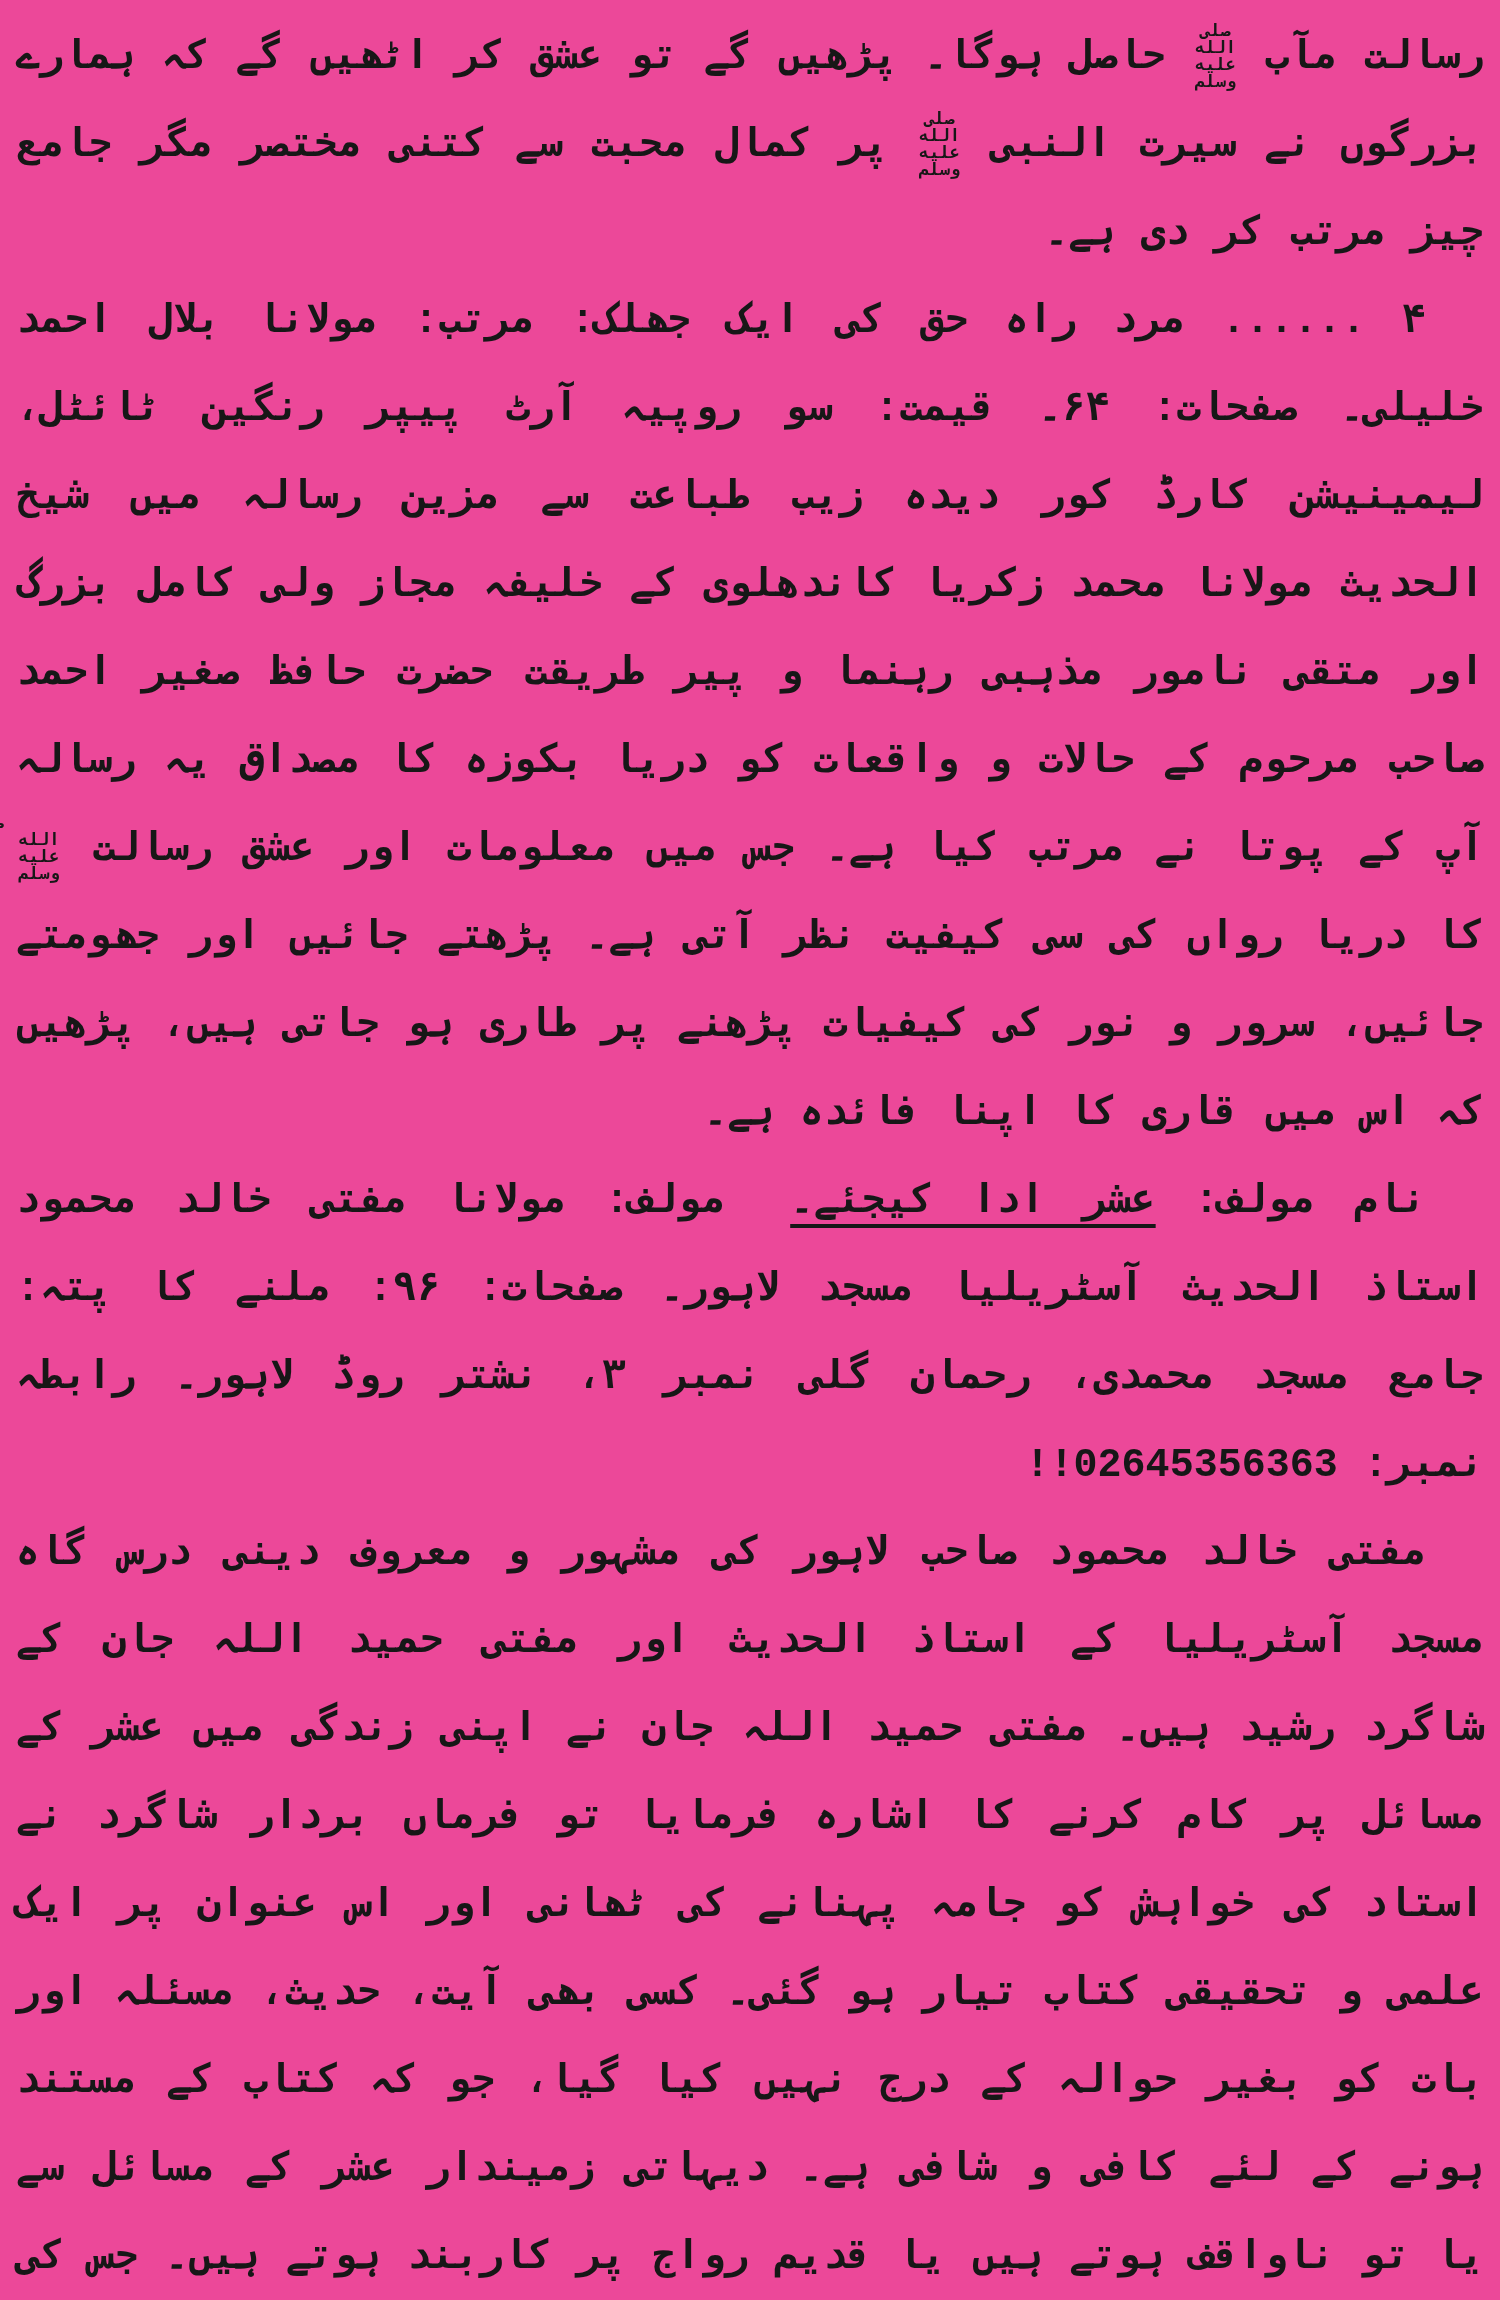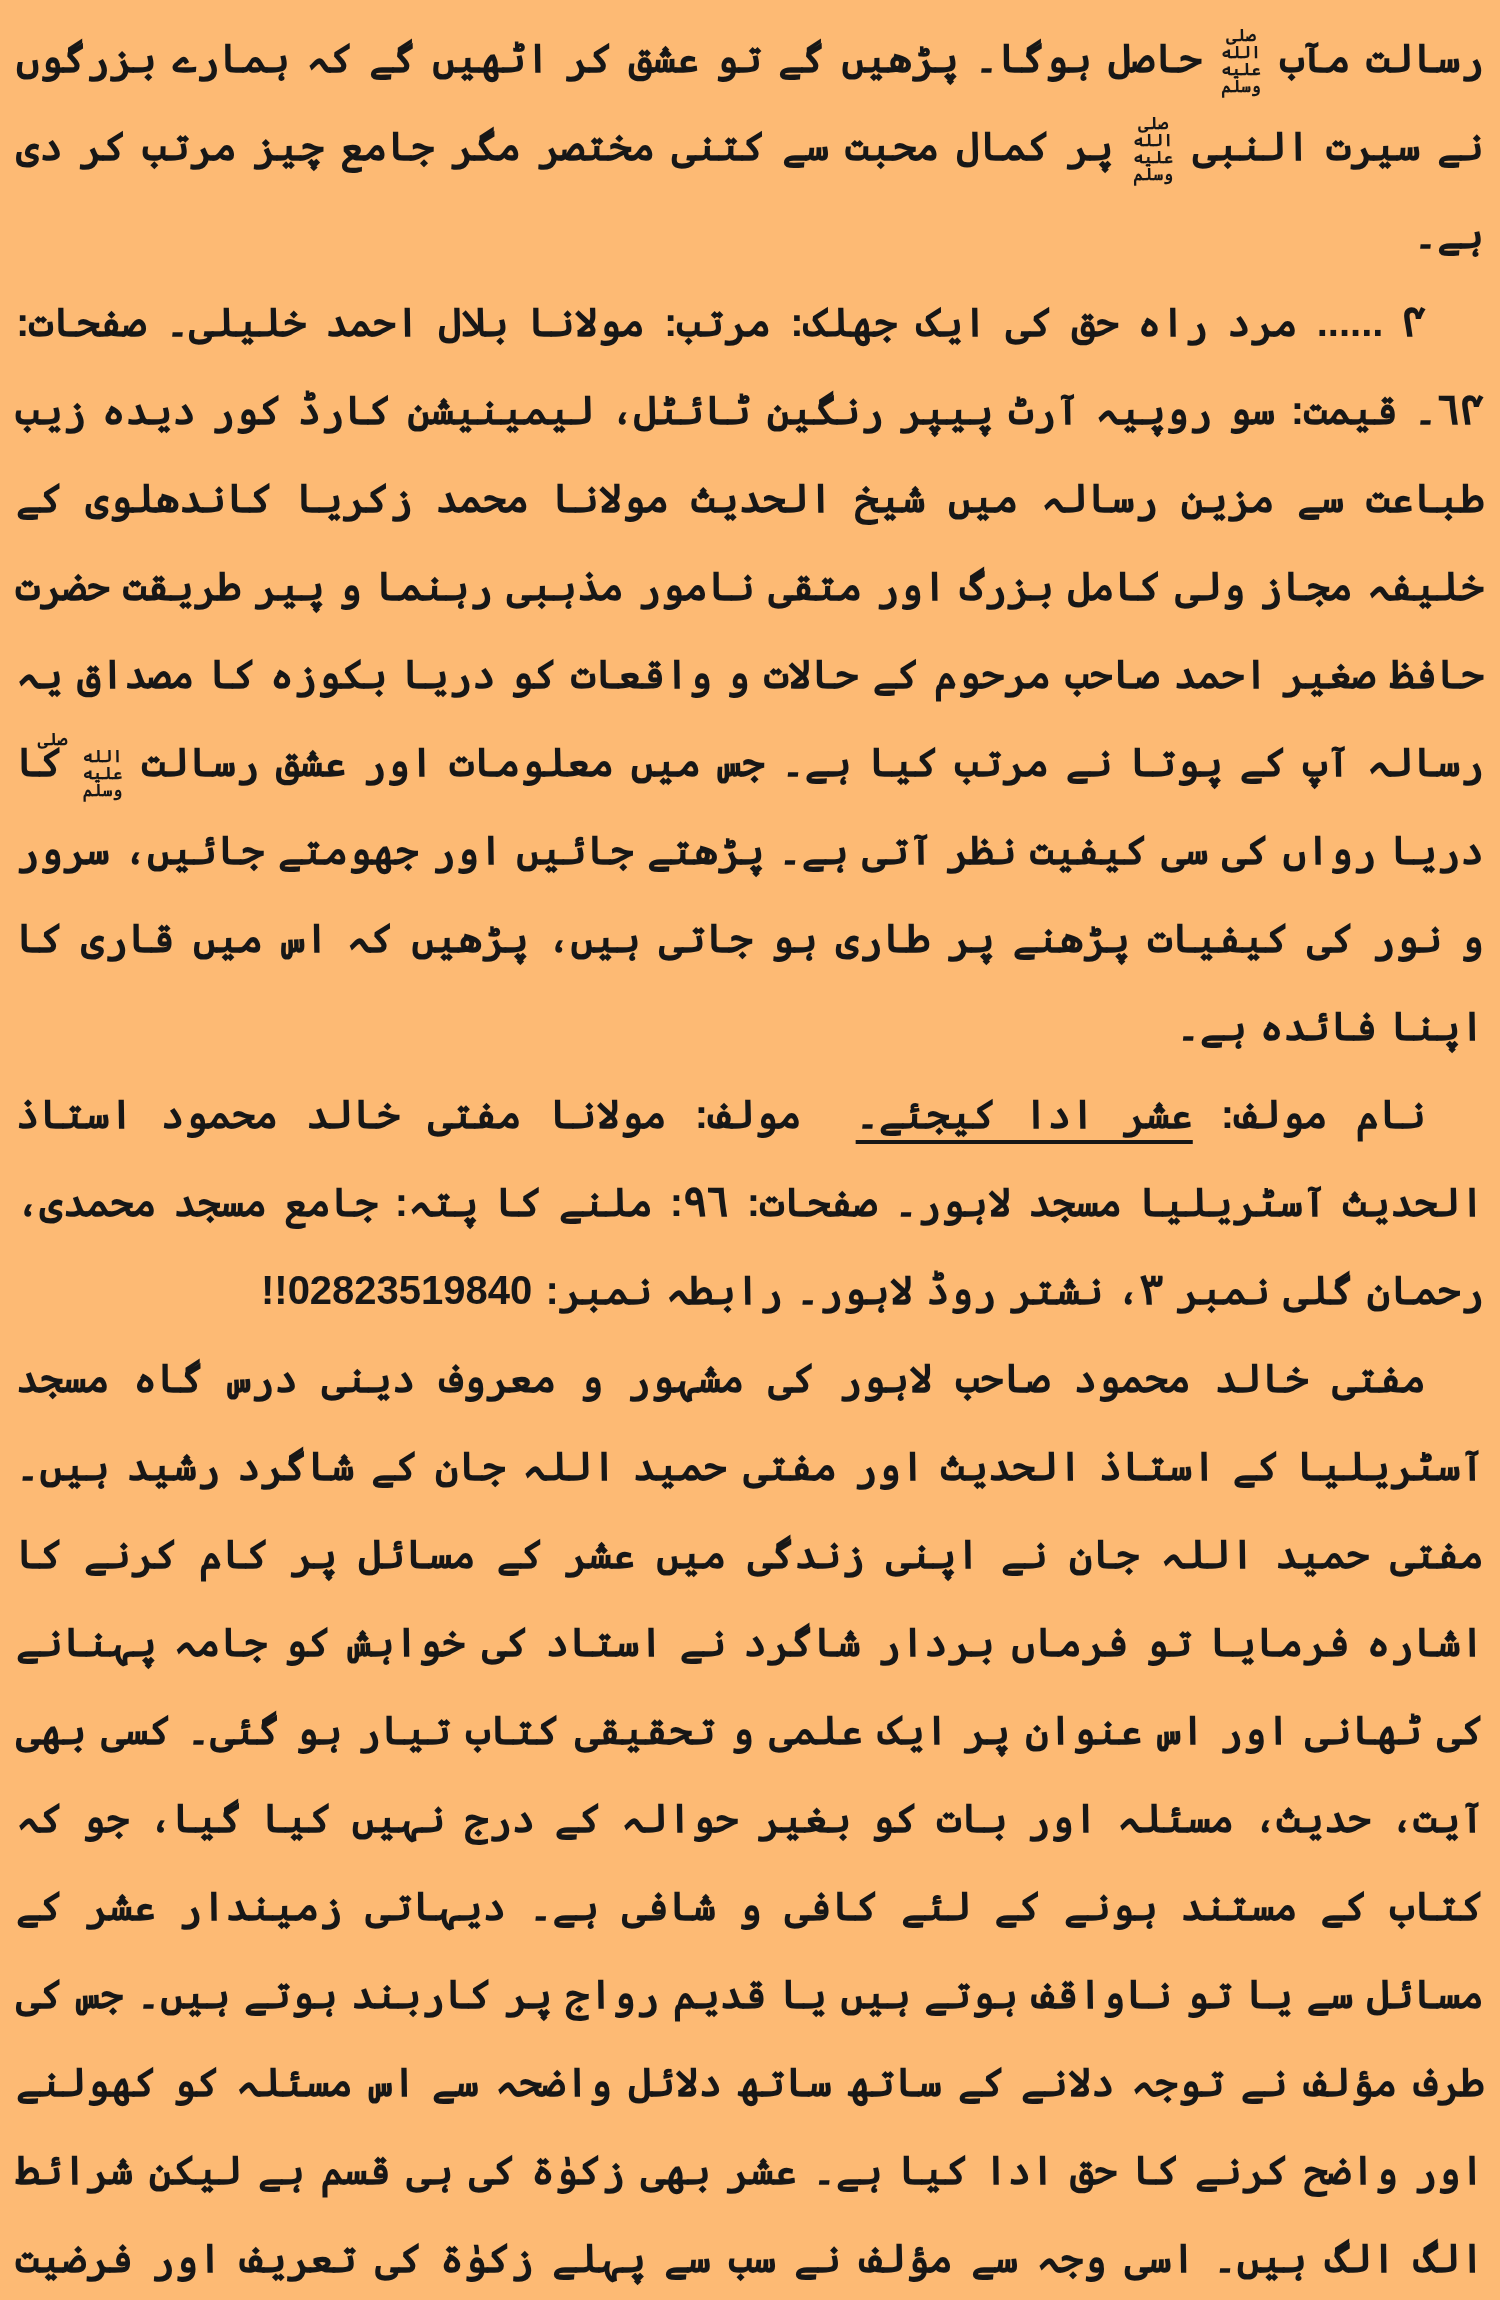--- a/index.html
+++ b/index.html
@@ -5,24 +5,24 @@
   html, body {
     margin: 0;
     padding: 0;
     background: #ffffff;
   }
   .page {
     position: relative;
     box-sizing: border-box;
     width: 1500px;
     height: 2300px;
-    background: #fdba74;
+    background: #ec4899;
     color: #171717;
     direction: rtl;
-    font-family: Liberation Sans, sans-serif;
+    font-family: Liberation Mono, monospace;
     font-weight: 700;
     font-size: 40px;
     line-height: 88px;
     padding: 14px 16px 12px 16px;
     overflow: hidden;
   }
   p.para {
     margin: 0;
     text-align: justify;
     word-spacing: 2px;
@@ -48,17 +48,17 @@
 </style>
 </head>
 <body>
 
 <div class="page">
 
   <p class="para"><span>رسالت مآب </span><span class="pbuh">صلى الله عليه وسلم</span><span> حاصل ہوگا۔ پڑھیں گے تو عشق کر اٹھیں گے کہ ہمارے بزرگوں نے سیرت النبی </span><span class="pbuh">صلى الله عليه وسلم</span><span> پر کمال محبت سے کتنی مختصر مگر جامع چیز مرتب کر دی ہے۔</span></p>
 
   <p class="para indent"><span>۴ ...... مرد راہ حق کی ایک جھلک: مرتب: مولانا بلال احمد خلیلی۔ صفحات: ۶۴۔ قیمت: سو روپیہ آرٹ پیپر رنگین ٹائٹل، لیمینیشن کارڈ کور دیدہ زیب طباعت سے مزین رسالہ میں شیخ الحدیث مولانا محمد زکریا کاندھلوی کے خلیفہ مجاز ولی کامل بزرگ اور متقی نامور مذہبی رہنما و پیر طریقت حضرت حافظ صغیر احمد صاحب مرحوم کے حالات و واقعات کو دریا بکوزہ کا مصداق یہ رسالہ آپ کے پوتا نے مرتب کیا ہے۔ جس میں معلومات اور عشق رسالت </span><span class="pbuh">صلى الله عليه وسلم</span><span> کا دریا رواں کی سی کیفیت نظر آتی ہے۔ پڑھتے جائیں اور جھومتے جائیں، سرور و نور کی کیفیات پڑھنے پر طاری ہو جاتی ہیں، پڑھیں کہ اس میں قاری کا اپنا فائدہ ہے۔</span></p>
 
-  <p class="para indent"><span>نام مولف: </span><span class="u">عشر ادا کیجئے۔</span><span> مولف: مولانا مفتی خالد محمود استاذ الحدیث آسٹریلیا مسجد لاہور۔ صفحات: ۹۶: ملنے کا پتہ: جامع مسجد محمدی، رحمان گلی نمبر ۳، نشتر روڈ لاہور۔ رابطہ نمبر: 02823519840!!</span></p>
+  <p class="para indent"><span>نام مولف: </span><span class="u">عشر ادا کیجئے۔</span><span> مولف: مولانا مفتی خالد محمود استاذ الحدیث آسٹریلیا مسجد لاہور۔ صفحات: ۹۶: ملنے کا پتہ: جامع مسجد محمدی، رحمان گلی نمبر ۳، نشتر روڈ لاہور۔ رابطہ نمبر: 02645356363!!</span></p>
 
   <p class="para indent">مفتی خالد محمود صاحب لاہور کی مشہور و معروف دینی درس گاہ مسجد آسٹریلیا کے استاذ الحدیث اور مفتی حمید اللہ جان کے شاگرد رشید ہیں۔ مفتی حمید اللہ جان نے اپنی زندگی میں عشر کے مسائل پر کام کرنے کا اشارہ فرمایا تو فرماں بردار شاگرد نے استاد کی خواہش کو جامہ پہنانے کی ٹھانی اور اس عنوان پر ایک علمی و تحقیقی کتاب تیار ہو گئی۔ کسی بھی آیت، حدیث، مسئلہ اور بات کو بغیر حوالہ کے درج نہیں کیا گیا، جو کہ کتاب کے مستند ہونے کے لئے کافی و شافی ہے۔ دیہاتی زمیندار عشر کے مسائل سے یا تو ناواقف ہوتے ہیں یا قدیم رواج پر کاربند ہوتے ہیں۔ جس کی طرف مؤلف نے توجہ دلانے کے ساتھ ساتھ دلائل واضحہ سے اس مسئلہ کو کھولنے اور واضح کرنے کا حق ادا کیا ہے۔ عشر بھی زکوٰۃ کی ہی قسم ہے لیکن شرائط الگ الگ ہیں۔ اسی وجہ سے مؤلف نے سب سے پہلے زکوٰۃ کی تعریف اور فرضیت اور احکام کو بیان کیا ہے۔ بعد ازاں درج ذیل عنوانات پر سیر حاصل علمی مواد جمع کیا ہے۔</p>
 
 </div>
 
 </body></html>

